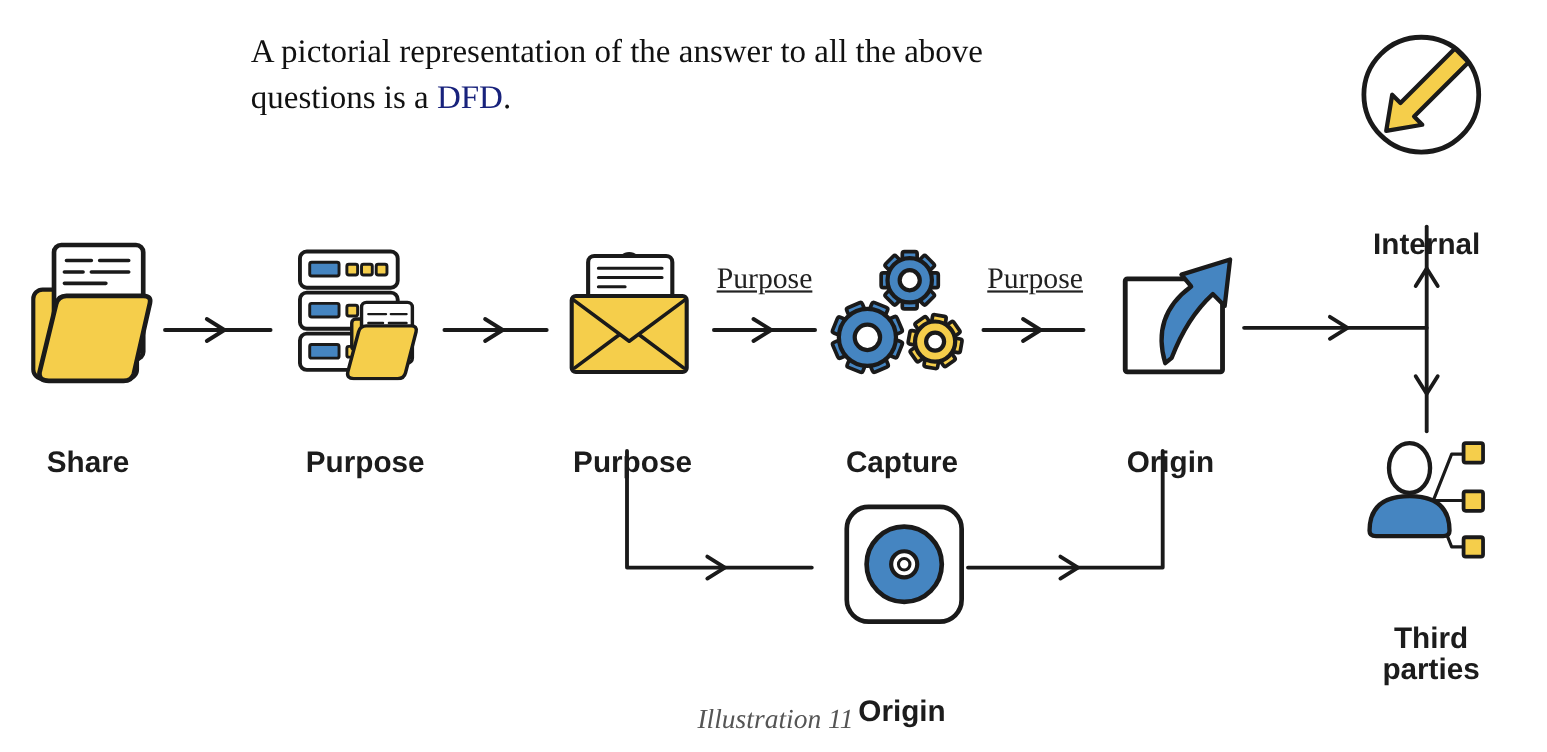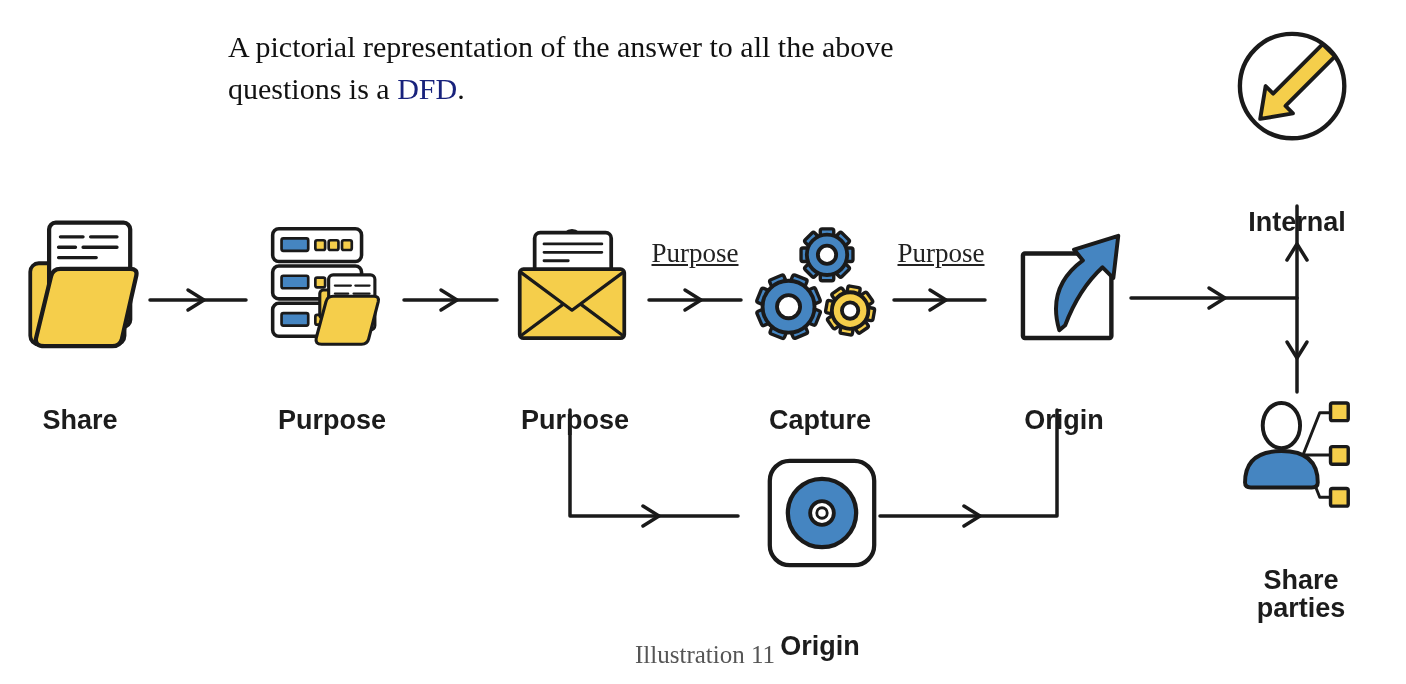--- a/index.html
+++ b/index.html
@@ -13,21 +13,21 @@
   .conn{stroke:var(--outline);stroke-width:3.5;fill:none;stroke-linecap:round;stroke-linejoin:round;}
   .icon{position:absolute;z-index:1;}
   .intro{position:absolute;left:228px;top:26px;width:780px;z-index:2;
          font-family:Liberation Serif, serif;font-size:30px;line-height:42px;color:#111;}
   .dfd{color:var(--link-navy);text-decoration:none;}
   .nlabel{position:absolute;z-index:2;text-align:center;font-weight:bold;font-size:27px;
           line-height:28px;color:#1c1c1c;margin-top:40px;}
   .plabel{position:absolute;z-index:2;text-align:center;
           font-family:"Liberation Serif",serif;font-size:27px;color:#222;text-decoration:underline;}
   .caption{position:absolute;left:575px;top:641px;width:260px;z-index:2;text-align:center;
-           font-family:"Liberation Serif",serif;font-size:25px;color:var(--caption-gray);}
+           font-family:"Liberation Serif",serif;font-style:italic;font-size:25px;color:var(--caption-gray);}
   
   .ol{stroke:var(--outline);}
   .fy{fill:var(--yellow);}
   .fb{fill:var(--blue);}
   .fw{fill:#fff;}
   .nf{fill:none;}
 </style>
 </head>
 <body>
 
@@ -162,20 +162,20 @@
     <circle class="fw ol" cx="59" cy="59" r="5.5" stroke-width="3"></circle>
   </svg>
 
   <div class="nlabel" style="left:20px;top:366px;width:120px">Share</div>
   <div class="nlabel" style="left:272px;top:366px;width:120px">Purpose</div>
   <div class="nlabel" style="left:515px;top:366px;width:120px">Purpose</div>
   <div class="nlabel" style="left:760px;top:366px;width:120px">Capture</div>
   <div class="nlabel" style="left:1004px;top:366px;width:120px">Origin</div>
   <div class="nlabel" style="left:760px;top:592px;width:120px">Origin</div>
   <div class="nlabel" style="left:1237px;top:168px;width:120px">Internal</div>
-  <div class="nlabel" style="left:1245px;top:526px;width:112px">Share parties</div>
+  <div class="nlabel" style="left:1245px;top:526px;width:112px">Third parties</div>
 
   <div class="plabel" style="left:635px;top:238px;width:120px">Purpose</div>
   <div class="plabel" style="left:881px;top:238px;width:120px">Purpose</div>
 
   <div class="caption">Illustration 11</div>
 
 </div>
 
 </body></html>

